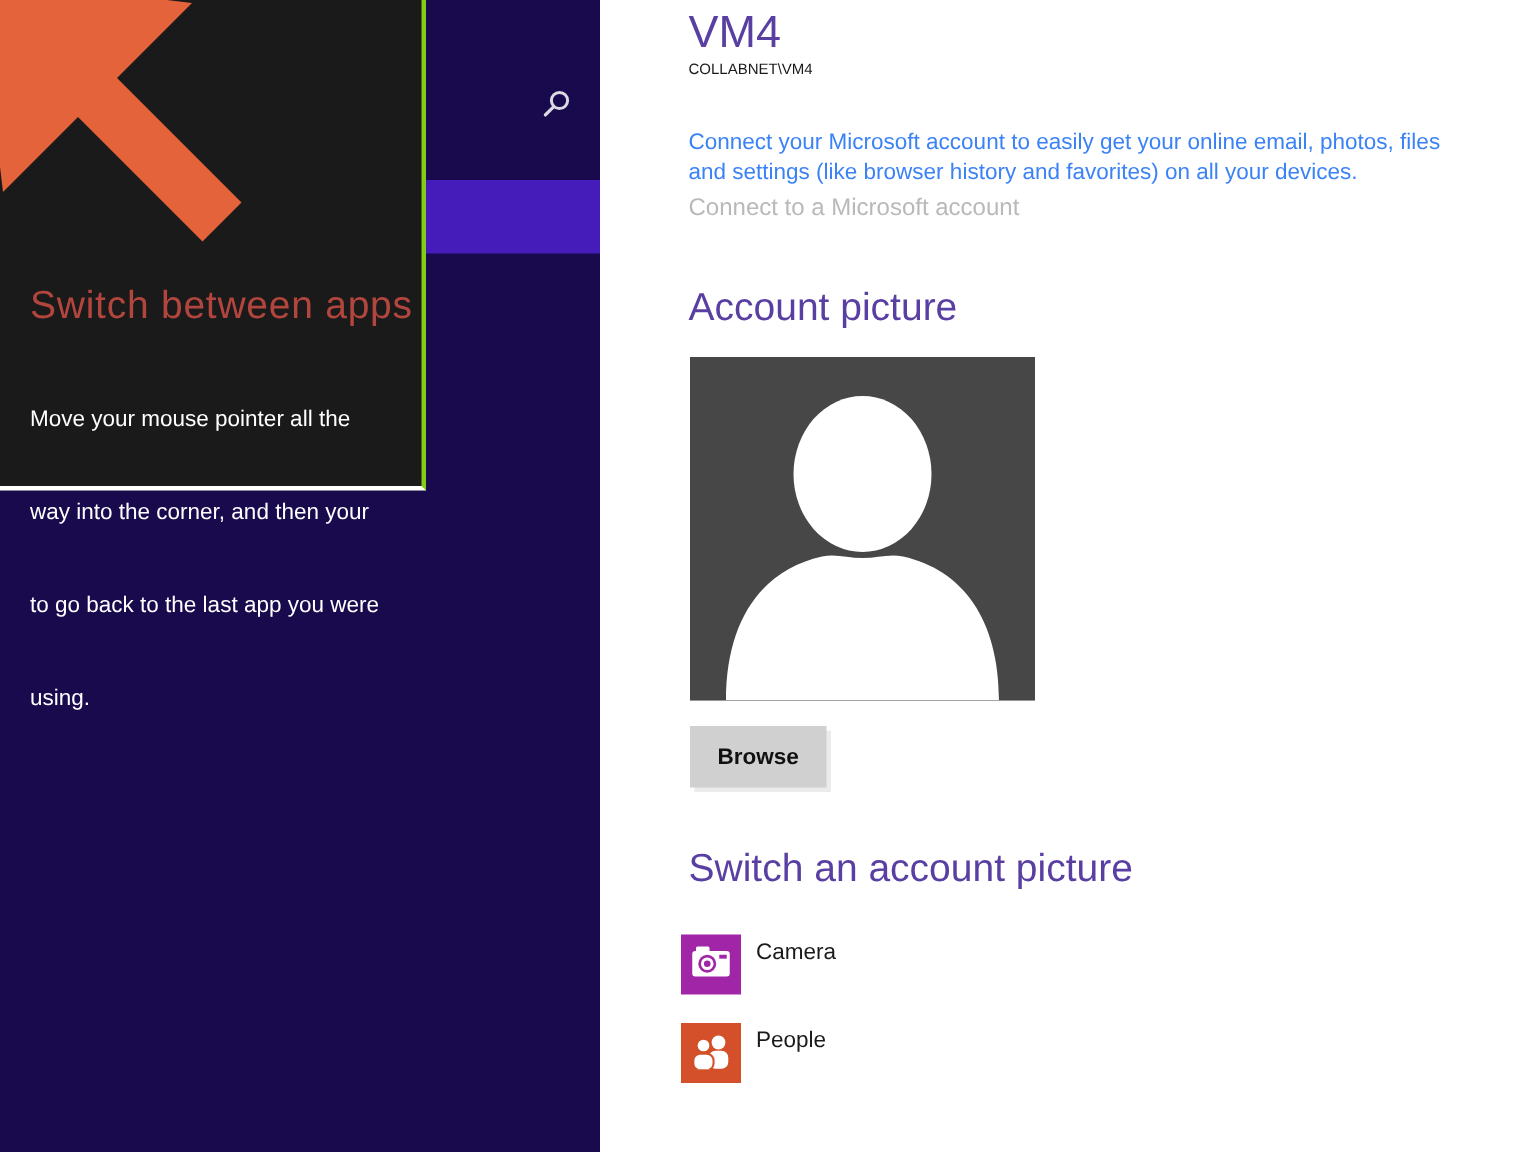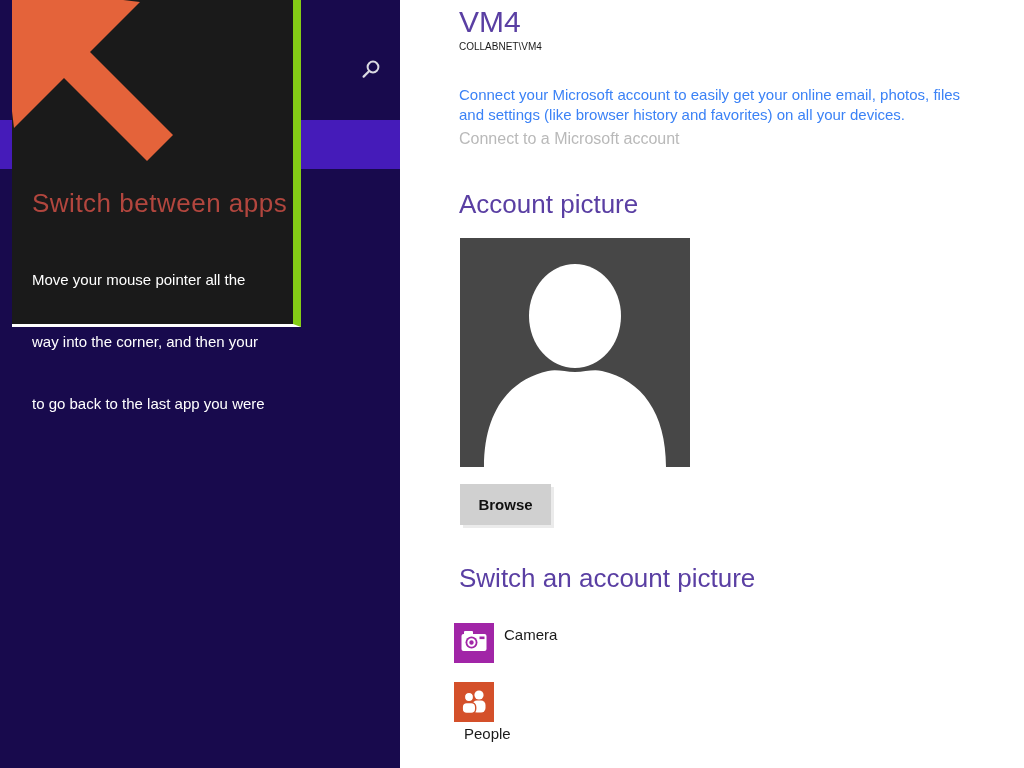--- a/index.html
+++ b/index.html
@@ -17,23 +17,23 @@
   .nav-selected{
     position:absolute;left:0;top:120px;width:400px;height:49px;
     background:#451bb9;
   }
   .search-btn{
     position:absolute;left:358px;top:57px;width:26px;height:26px;
     cursor:pointer;
   }
   
   .tooltip{
-    position:absolute;left:12px;top:0;width:281px;height:324px;
+    position:absolute;left:0;top:0;width:281px;height:324px;
     background:#1a1a1a;
-    border-right:8px solid #84cc16;
+    border-right:3px solid #84cc16;
     border-bottom:3px solid #ffffff;
     z-index:5;
   }
   .tooltip .arrow{position:absolute;left:0;top:0;}
   .tooltip-title{
     position:absolute;left:20px;top:188px;
     font-size:26px;font-weight:300;color:#b2463e;letter-spacing:.5px;
     white-space:nowrap;
   }
   .tooltip-body{
@@ -80,21 +80,21 @@
     font-size:15px;font-weight:600;color:#111111;
     box-shadow:3px 3px 0 rgba(0,0,0,0.08);
     cursor:pointer;
   }
   .tile-row{
     position:absolute;left:54px;display:flex;align-items:flex-start;
     cursor:pointer;
     text-align:right;
   }
   .row-camera{top:623px;}
-  .row-people{top:682px;flex-direction:column;}
+  .row-people{top:682px;}
   .tile{
     width:40px;height:40px;flex:0 0 40px;
     display:flex;align-items:center;justify-content:center;
   }
   .tile-camera{background:#a125a7;}
   .tile-people{background:#d4502a;}
   .tile-label{
     margin-left:10px;margin-top:3px;
     font-size:15px;color:#1a1a1a;
   }
@@ -118,20 +118,21 @@
   <span class="arrow">
     <svg width="180" height="170" viewBox="0 0 180 170">
       <polygon points="-15,-15 128,2 78,52 161,135 135,161 52,78 2,128" fill="#e4633a"></polygon>
     </svg>
   </span>
   <div class="tooltip-title">Switch between apps</div>
   <div class="tooltip-body">
     <span>Move your mouse pointer all the</span>
     <span>way into the corner, and then your</span>
     <span>to go back to the last app you were</span>
+    <span>using.</span>
   </div>
 </div>
 
 <div class="main">
 
   <div class="page-title">VM4</div>
   <div class="page-subtitle">COLLABNET\VM4</div>
 
   <div class="intro">
     <span>Connect your Microsoft account to easily get your online email, photos, files</span>

